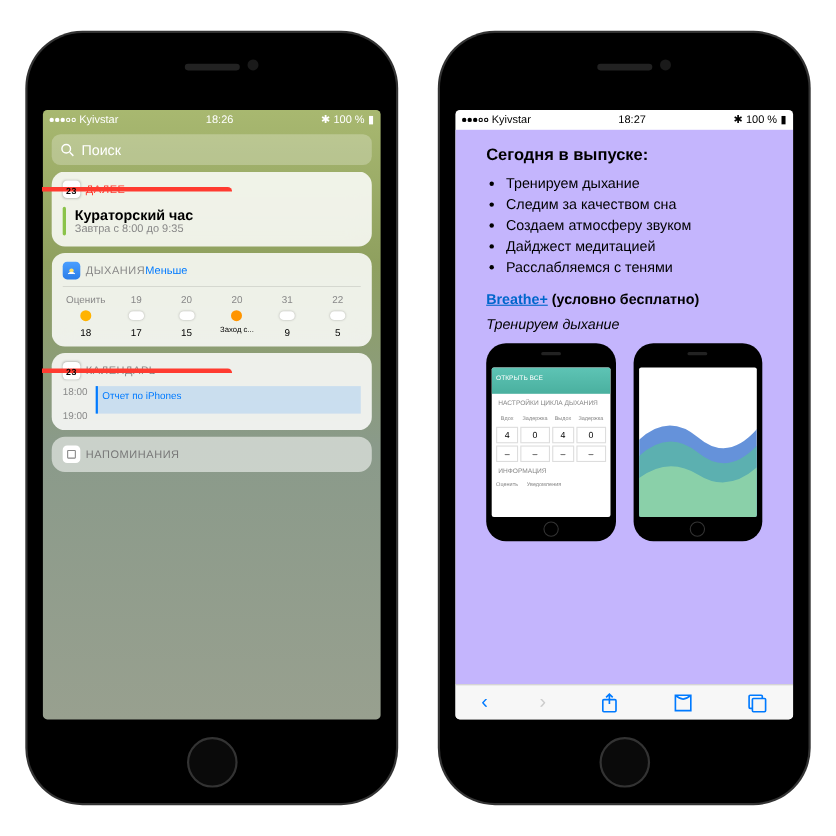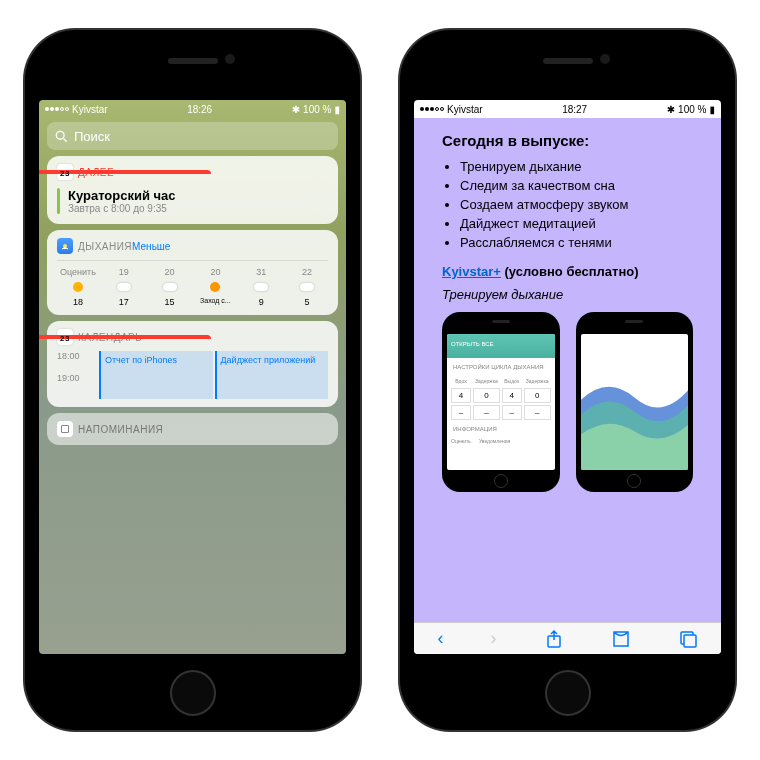--- a/index.html
+++ b/index.html
@@ -31,24 +31,24 @@
 .city{font-size:14px;font-weight:500}
 .cond{font-size:9px;color:#888}
 .temp{font-size:22px;font-weight:200}.hilo{font-size:9px;color:#888}
 .hourly{display:flex;justify-content:space-between;border-top:1px solid rgba(0,0,0,.1);padding-top:6px;margin-top:4px}
 .hr{display:flex;flex-direction:column;align-items:center;gap:3px;font-size:9px;color:#666;width:42px}
 .hr .h{color:#888}
 .hr .t{color:#000;font-weight:500}
 .wicon{width:18px;height:14px;position:relative}
 .sun{width:10px;height:10px;background:#ffb300;border-radius:50%;margin:2px auto}
 .cloud{width:14px;height:8px;background:#fff;border-radius:8px;box-shadow:0 0 2px rgba(0,0,0,.3);margin:3px auto}
-.calrow{display:flex;font-size:9px;gap:14px}
+.calrow{display:flex;font-size:9px;gap:2px}
 .caltime{width:28px;display:flex;flex-direction:column;gap:12px;color:#888}
 .calevents{flex:1;display:flex;gap:2px}
-.calev{flex:1;background:rgba(0,122,255,.15);border-left:2px solid #007aff;padding:4px;font-size:9px;color:#007aff;height:48px}
+.calev{flex:1;background:rgba(0,122,255,.15);border-left:2px solid #007aff;padding:4px;font-size:9px;color:#007aff;height:25px}
 .rem{margin:6px 8px;background:rgba(255,255,255,.55);border-radius:12px;padding:8px 10px;font-size:10px;color:#777;letter-spacing:0.5px;display:flex;gap:5px;align-items:center}
 .rem-ic{width:16px;height:16px;background:#fff;border-radius:4px;display:flex;align-items:center;justify-content:center}
 .rem-ic span{width:8px;height:8px;border:1px solid #888;border-radius:1px}
 
 .p2 .content{padding:0;height:calc(100% - 18px);display:flex;flex-direction:column}
 .safbar{height:30px;background:#f7f7f7;border-bottom:1px solid #ccc;display:flex;align-items:center;padding:0 8px;gap:8px}
 .menu-ic{width:22px;height:18px;display:flex;flex-direction:column;justify-content:center;gap:3px}
 .menu-ic span{height:1px;background:#888}
 .url{flex:1;text-align:center;font-size:12px;color:#000;display:flex;align-items:center;justify-content:center;gap:4px}
 .aa{font-size:11px;color:#888}
@@ -193,21 +193,20 @@
         <span>КАЛЕНДАРЬ</span>
       </div>
         </div>
       <div class="calrow">
         <div class="caltime">
             <span>18:00</span>
             <span>19:00</span>
           </div>
         <div class="calevents">
           <div class="calev">Отчет по iPhones</div>
-          <div class="calev">Дайджест приложений</div>
         </div>
       </div>
     </div>
 
     <div class="rem">
       <div class="rem-ic">
           <span></span>
         </div>
       <span>НАПОМИНАНИЯ</span>
     </div>
@@ -238,21 +237,21 @@
     <div class="content">
       <div class="page">
         <div class="ptitle">Сегодня в выпуске:</div>
         <ul>
           <li>Тренируем дыхание</li>
           <li>Следим за качеством сна</li>
           <li>Создаем атмосферу звуком</li>
           <li>Дайджест медитацией</li>
           <li>Расслабляемся с тенями</li>
         </ul>
-        <div><span class="link">Kyivstar+</span> <span class="bold">(условно бесплатно)</span></div>
+        <div><span class="link">Breathe+</span> <span class="bold">(условно бесплатно)</span></div>
         <div class="ital">Тренируем дыхание</div>
         <div class="mocks">
           <div class="mini">
             <div class="mini-sc">
               <div class="m1-top">ОТКРЫТЬ ВСЕ</div>
               <div class="m1-sec">НАСТРОЙКИ ЦИКЛА ДЫХАНИЯ</div>
               <div class="m1-grid">
                 <div class="lbl">Вдох</div>
                   <div class="lbl">Задержка</div>
                   <div class="lbl">Выдох</div>

